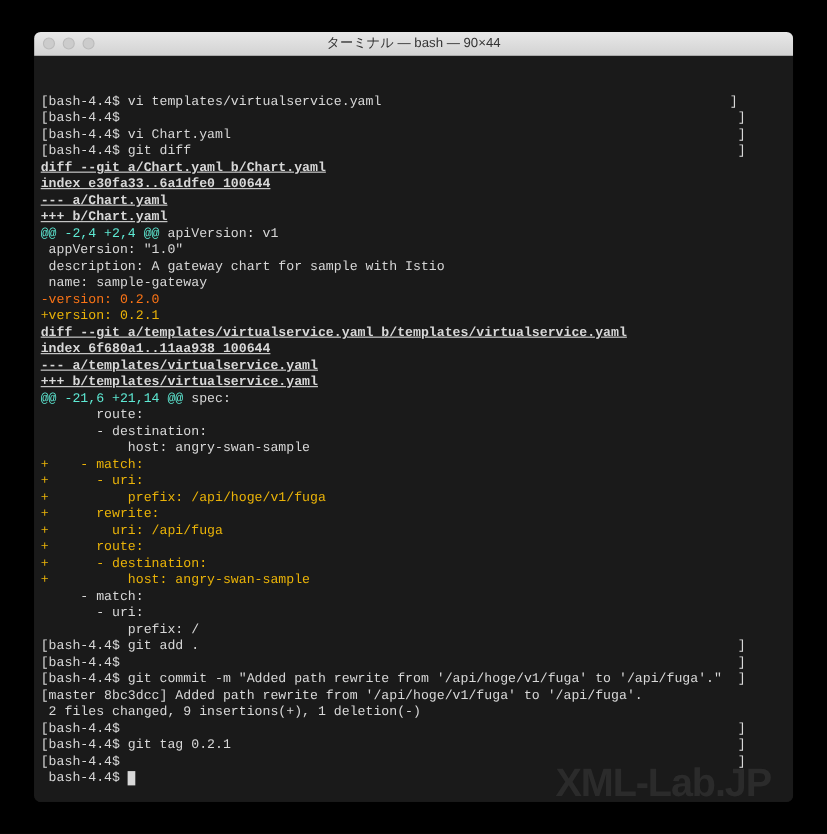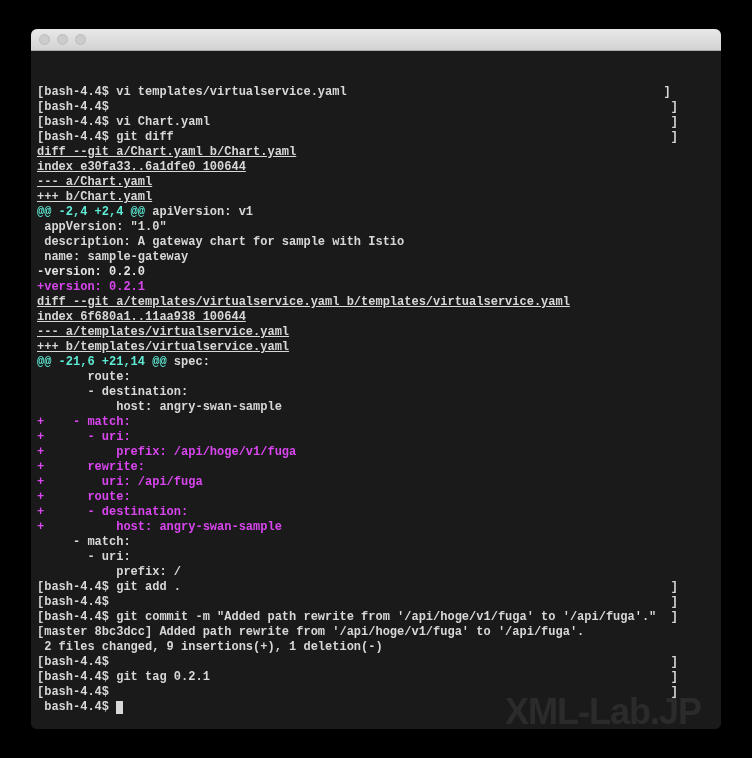--- a/index.html
+++ b/index.html
@@ -71,38 +71,37 @@
       color: #d8d8d8;
       height: calc(100% - 22px);
       white-space: pre;
       overflow: hidden;
       position: relative;
     }
 
     .line {
       display: block;
       min-height: 15px;
-      font-weight: bold;
     }
 
     .bold {
       font-weight: bold;
       text-decoration: underline;
     }
 
     .cyan {
       color: #5eead4;
     }
 
     .red {
-      color: #e5e5e5;
+      color: #f97316;
     }
 
     .green {
-      color: #d946ef;
+      color: #eab308;
     }
 
     .prompt {
       color: #d8d8d8;
     }
 
     .cursor {
       display: inline-block;
       width: 7px;
       height: 13px;
@@ -126,17 +125,18 @@
 </head>
 <body>
 
 <div class="window">
   <div class="titlebar">
     <div class="traffic-lights">
       <div class="traffic-light"></div>
       <div class="traffic-light"></div>
       <div class="traffic-light"></div>
     </div>
+    <div class="title">ターミナル — bash — 90×44</div>
   </div>
   <div class="terminal" id="terminal-body">
     <span class="line prompt">[bash-4.4$ vi templates/virtualservice.yaml                                            ]</span><span class="line prompt">[bash-4.4$                                                                              ]</span><span class="line prompt">[bash-4.4$ vi Chart.yaml                                                                ]</span><span class="line prompt">[bash-4.4$ git diff                                                                     ]</span><span class="line bold">diff --git a/Chart.yaml b/Chart.yaml</span><span class="line bold">index e30fa33..6a1dfe0 100644</span><span class="line bold">--- a/Chart.yaml</span><span class="line bold">+++ b/Chart.yaml</span><span class="line"><span class="cyan">@@ -2,4 +2,4 @@</span><span> apiVersion: v1</span></span><span class="line"> appVersion: "1.0"</span><span class="line"> description: A gateway chart for sample with Istio</span><span class="line"> name: sample-gateway</span><span class="line red">-version: 0.2.0</span><span class="line green">+version: 0.2.1</span><span class="line bold">diff --git a/templates/virtualservice.yaml b/templates/virtualservice.yaml</span><span class="line bold">index 6f680a1..11aa938 100644</span><span class="line bold">--- a/templates/virtualservice.yaml</span><span class="line bold">+++ b/templates/virtualservice.yaml</span><span class="line"><span class="cyan">@@ -21,6 +21,14 @@</span><span> spec:</span></span><span class="line">       route:</span><span class="line">       - destination:</span><span class="line">           host: angry-swan-sample</span><span class="line green">+    - match:</span><span class="line green">+      - uri:</span><span class="line green">+          prefix: /api/hoge/v1/fuga</span><span class="line green">+      rewrite:</span><span class="line green">+        uri: /api/fuga</span><span class="line green">+      route:</span><span class="line green">+      - destination:</span><span class="line green">+          host: angry-swan-sample</span><span class="line">     - match:</span><span class="line">       - uri:</span><span class="line">           prefix: /</span><span class="line prompt">[bash-4.4$ git add .                                                                    ]</span><span class="line prompt">[bash-4.4$                                                                              ]</span><span class="line prompt">[bash-4.4$ git commit -m "Added path rewrite from '/api/hoge/v1/fuga' to '/api/fuga'."  ]</span><span class="line">[master 8bc3dcc] Added path rewrite from '/api/hoge/v1/fuga' to '/api/fuga'.</span><span class="line"> 2 files changed, 9 insertions(+), 1 deletion(-)</span><span class="line prompt">[bash-4.4$                                                                              ]</span><span class="line prompt">[bash-4.4$ git tag 0.2.1                                                                ]</span><span class="line prompt">[bash-4.4$                                                                              ]</span><span class="line prompt"><span> bash-4.4$ </span><span class="cursor"></span></span><div class="watermark">XML-Lab.JP</div>
   </div>
 </div>
 
 </body></html>

